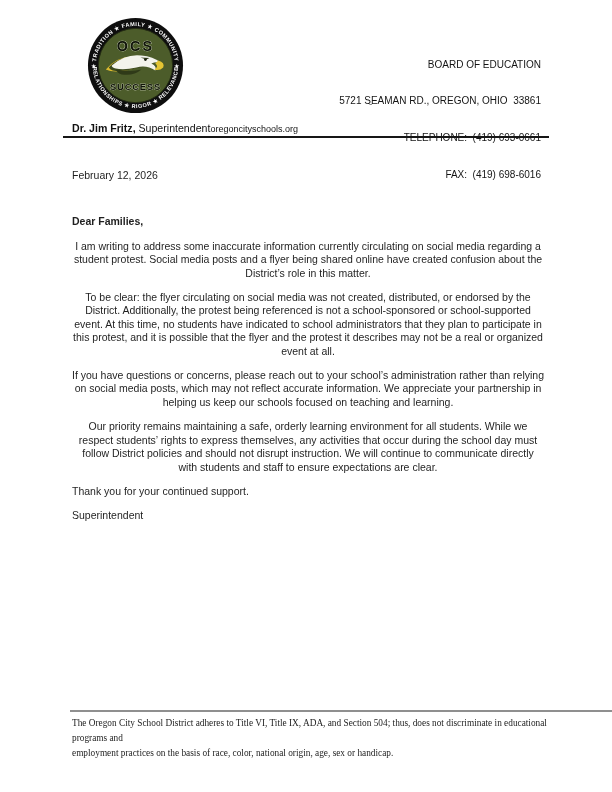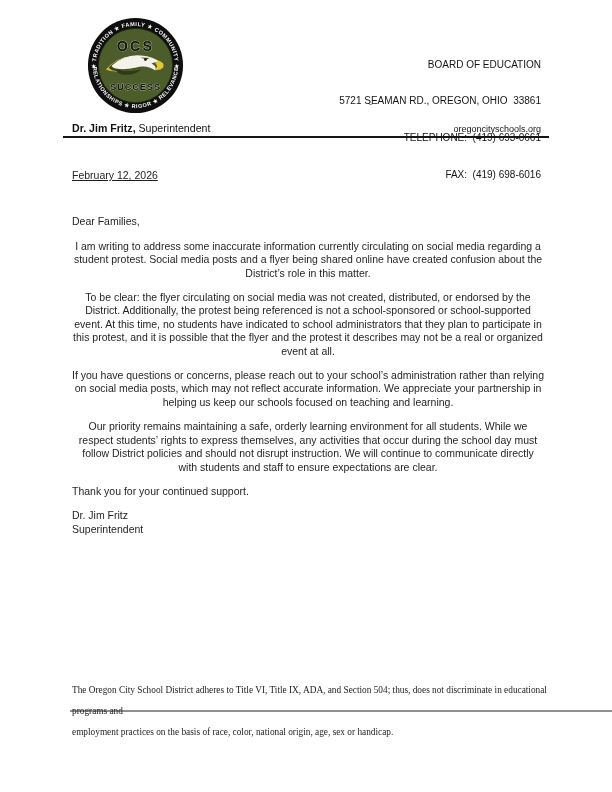--- a/index.html
+++ b/index.html
@@ -16,45 +16,45 @@
   .seal-word { font-family:"Liberation Sans",sans-serif; font-weight:bold; fill:#11150a; stroke:#dfe3d0; paint-order:stroke; }
 
   .contact {
     position:absolute; top:34px; right:71px; text-align:right;
     font-size:10px; line-height:12.3px; color:#141414; white-space:pre;
   }
   .stray-mark { position:absolute; left:369px; top:98px; font-size:10px; color:#777; }
 
   .sup-row {
     position:absolute; left:72px; right:71px; top:122px;
-    display:flex; justify-content:space-between; align-items:flex-end;
+    display:flex; align-items:flex-end;
   }
   .sup-left { font-size:10.6px; color:#111; }
   .sup-left .name { font-weight:bold; }
   .site { font-size:9px; color:#141414; }
 
   .header-rule { position:absolute; left:63px; top:136px; width:486px; height:2.4px; background:#161616; }
 
   
   .letter {
     position:absolute; left:72px; top:169px; width:472px;
     font-size:10.5px; line-height:13.4px; color:#1f1f1f;
   }
-  .letter .date { margin:0 0 33px 0;text-decoration:underline; }
-  .letter .salutation { margin:0 0 11px 0; }
+  .letter .date { margin:0 0 33px 0; }
+  .letter .salutation { margin:0 0 11px 0;font-weight:bold; }
   .letter p { margin:0 0 11px 0;text-align:center; }
   .letter .thanks { margin:0 0 11px 0; }
   .letter .closing { margin:0 0 11px 0; }
   .sig-line { margin:0; }
 
   
   .footer-rule { position:absolute; left:70px; top:710px; right:0; height:2px; background:#8f8f8f; }
   .footer-text {
-    position:absolute; left:72px; top:680px; width:492px;
-    font-family:"Liberation Serif", serif; font-size:9.3px; line-height:21px; color:#232323;
+    position:absolute; left:72px; top:716px; width:492px;
+    font-family:"Liberation Serif", serif; font-size:9.3px; line-height:15px; color:#232323;
   }
 </style>
 </head>
 <body>
 
 <div class="page">
 
   <div class="logo-wrap">
     <svg viewBox="0 0 100 100">
       <circle cx="50" cy="50" r="48" fill="#0e0e0e"></circle>
@@ -107,21 +107,20 @@
   <div class="header-rule"></div>
 
   <div class="letter">
     <div class="date">February 12, 2026</div>
     <div class="salutation">Dear Families,</div>
     <p>I am writing to address some inaccurate information currently circulating on social media regarding a student protest. Social media posts and a flyer being shared online have created confusion about the District’s role in this matter.</p>
     <p>To be clear: the flyer circulating on social media was not created, distributed, or endorsed by the District. Additionally, the protest being referenced is not a school-sponsored or school-supported event. At this time, no students have indicated to school administrators that they plan to participate in this protest, and it is possible that the flyer and the protest it describes may not be a real or organized event at all.</p>
     <p>If you have questions or concerns, please reach out to your school’s administration rather than relying on social media posts, which may not reflect accurate information. We appreciate your partnership in helping us keep our schools focused on teaching and learning.</p>
     <p>Our priority remains maintaining a safe, orderly learning environment for all students. While we respect students’ rights to express themselves, any activities that occur during the school day must follow District policies and should not disrupt instruction. We will continue to communicate directly with students and staff to ensure expectations are clear.</p>
     <div class="thanks">Thank you for your continued support.</div>
-    <div class="sig-line">Dr. Jim Fritz</div>
     <div class="sig-line">Superintendent</div>
   </div>
 
   <div class="footer-rule"></div>
   <div class="footer-text">
     <div>The Oregon City School District adheres to Title VI, Title IX, ADA, and Section 504; thus, does not discriminate in educational programs and</div>
     <div>employment practices on the basis of race, color, national origin, age, sex or handicap.</div>
   </div>
 
 </div>

